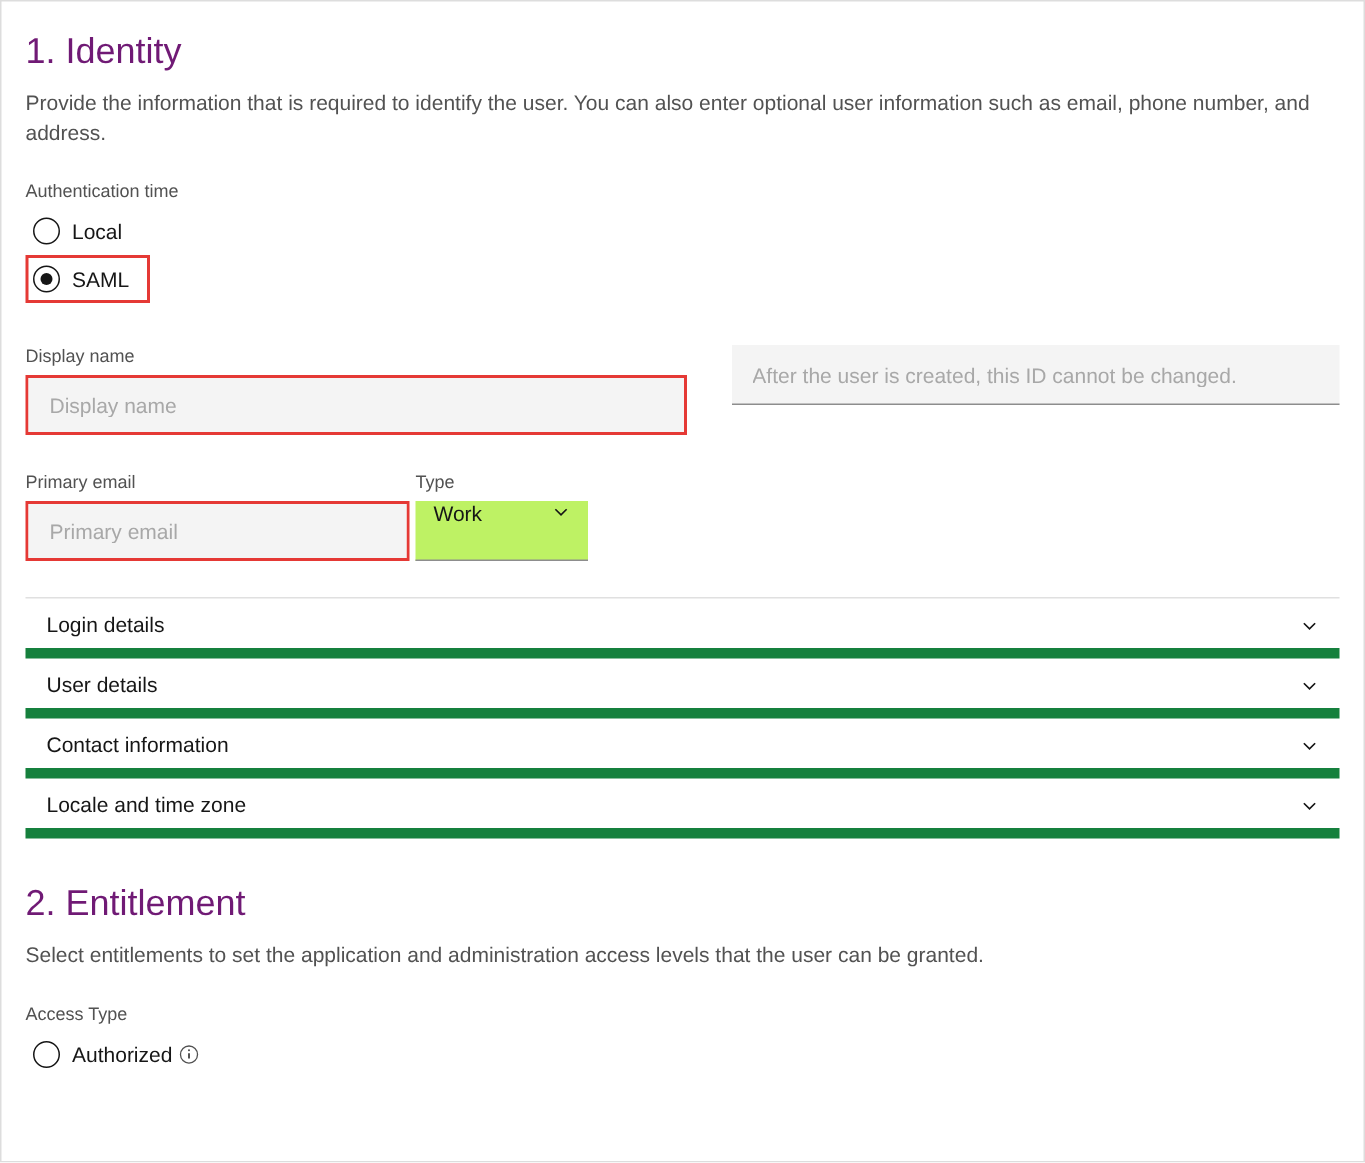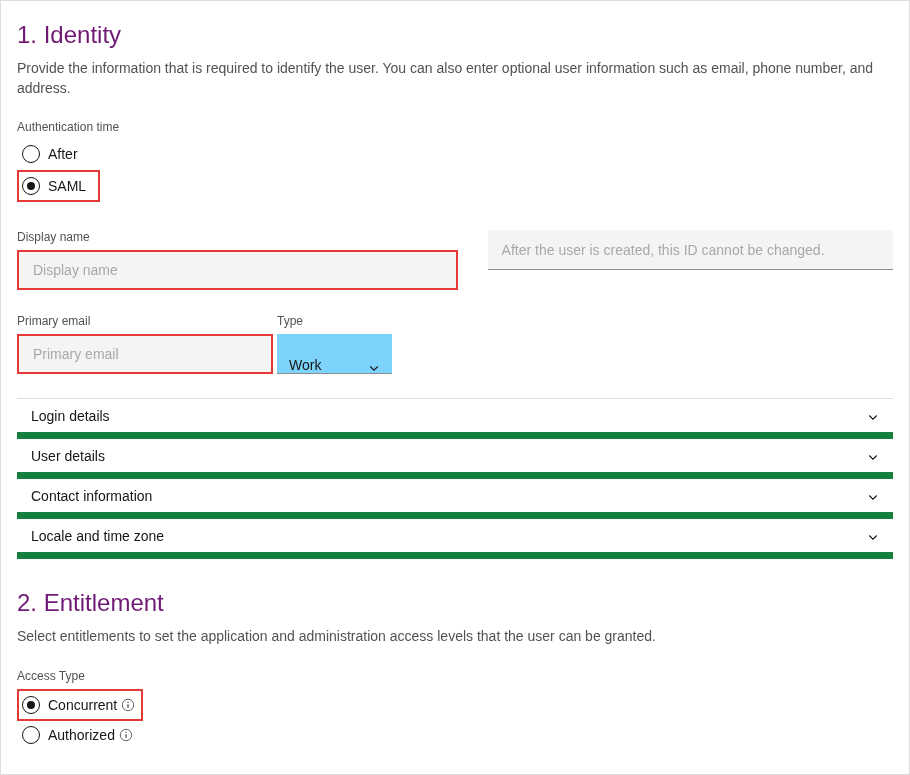--- a/index.html
+++ b/index.html
@@ -95,23 +95,23 @@
   .input-highlight {
     border: 2px solid #e53935;
   }
   .input-highlight .text-input { border-bottom: none; height: 36px; }
 
   .select-box {
     width: 100%;
     height: 40px;
     border: none;
     border-bottom: 1px solid #8d8d8d;
-    background: #7dd3fc;
-    display: flex;
-    align-items: flex-end;
+    background: #bef264;
+    display: flex;
+    align-items: flex-start;
     justify-content: space-between;
     padding: 0 12px;
     font-size: 14px;
     color: #161616;
     gap: 29px;
   }
   .chevron {
     width: 12px; height: 12px;
     display: inline-block;
   }
@@ -145,21 +145,21 @@
 
 <div class="container">
 
   <h2 class="section-title">1. Identity</h2>
   <p class="section-desc">Provide the information that is required to identify the user. You can also enter optional user information such as email, phone number, and address.</p>
 
   <span class="field-label">Authentication time</span>
   <div class="radio-group">
     <div class="radio-row">
       <span class="radio-outer"></span>
-      <span class="radio-label">After</span>
+      <span class="radio-label">Local</span>
     </div>
     <div class="highlight-box" style="margin-top:2px;">
       <div class="radio-row radio-wrap radio-selected" style="margin-left:0;">
         <span class="radio-outer">
             <span class="radio-inner"></span>
           </span>
         <span class="radio-label" style="padding-right:6px;">SAML</span>
       </div>
     </div>
   </div>
@@ -229,35 +229,20 @@
           </svg>
       </span>
     </div>
   </div>
 
   <h2 class="section-title">2. Entitlement</h2>
   <p class="section-desc">Select entitlements to set the application and administration access levels that the user can be granted.</p>
 
   <span class="field-label">Access Type</span>
   <div class="radio-group" style="margin-bottom:0;">
-    <div class="highlight-box">
-      <div class="radio-row radio-wrap radio-selected" style="margin-left:0;">
-        <span class="radio-outer">
-            <span class="radio-inner"></span>
-          </span>
-        <span class="radio-label">Concurrent</span>
-        <span class="info-icon">
-          <svg viewBox="0 0 16 16" fill="none" stroke="#525252" stroke-width="1">
-              <circle cx="8" cy="8" r="6.5"></circle>
-              <line x1="8" y1="7" x2="8" y2="11" stroke-width="1.5"></line>
-              <circle cx="8" cy="4.8" r="0.8" fill="#525252" stroke="none"></circle>
-            </svg>
-        </span>
-      </div>
-    </div>
     <div class="radio-row">
       <span class="radio-outer"></span>
       <span class="radio-label">Authorized</span>
       <span class="info-icon">
         <svg viewBox="0 0 16 16" fill="none" stroke="#525252" stroke-width="1">
             <circle cx="8" cy="8" r="6.5"></circle>
             <line x1="8" y1="7" x2="8" y2="11" stroke-width="1.5"></line>
             <circle cx="8" cy="4.8" r="0.8" fill="#525252" stroke="none"></circle>
           </svg>
       </span>

